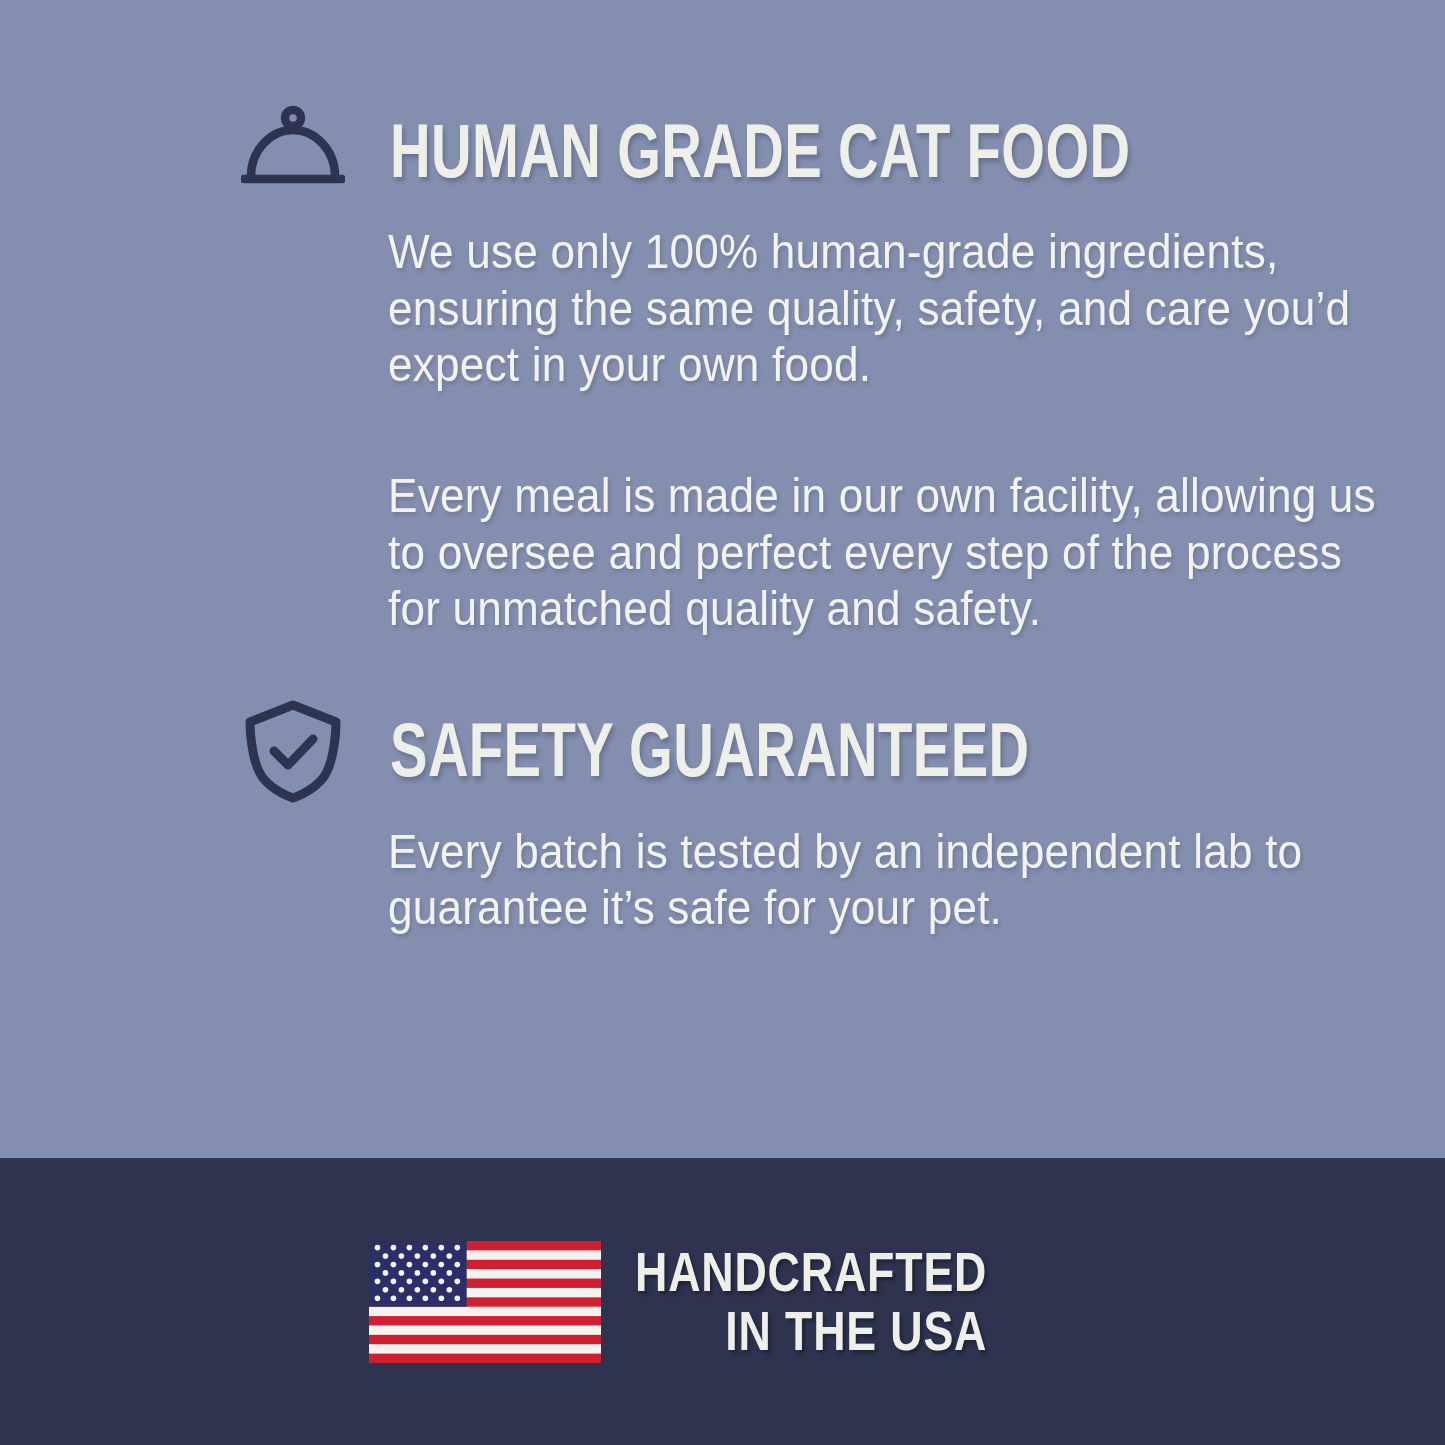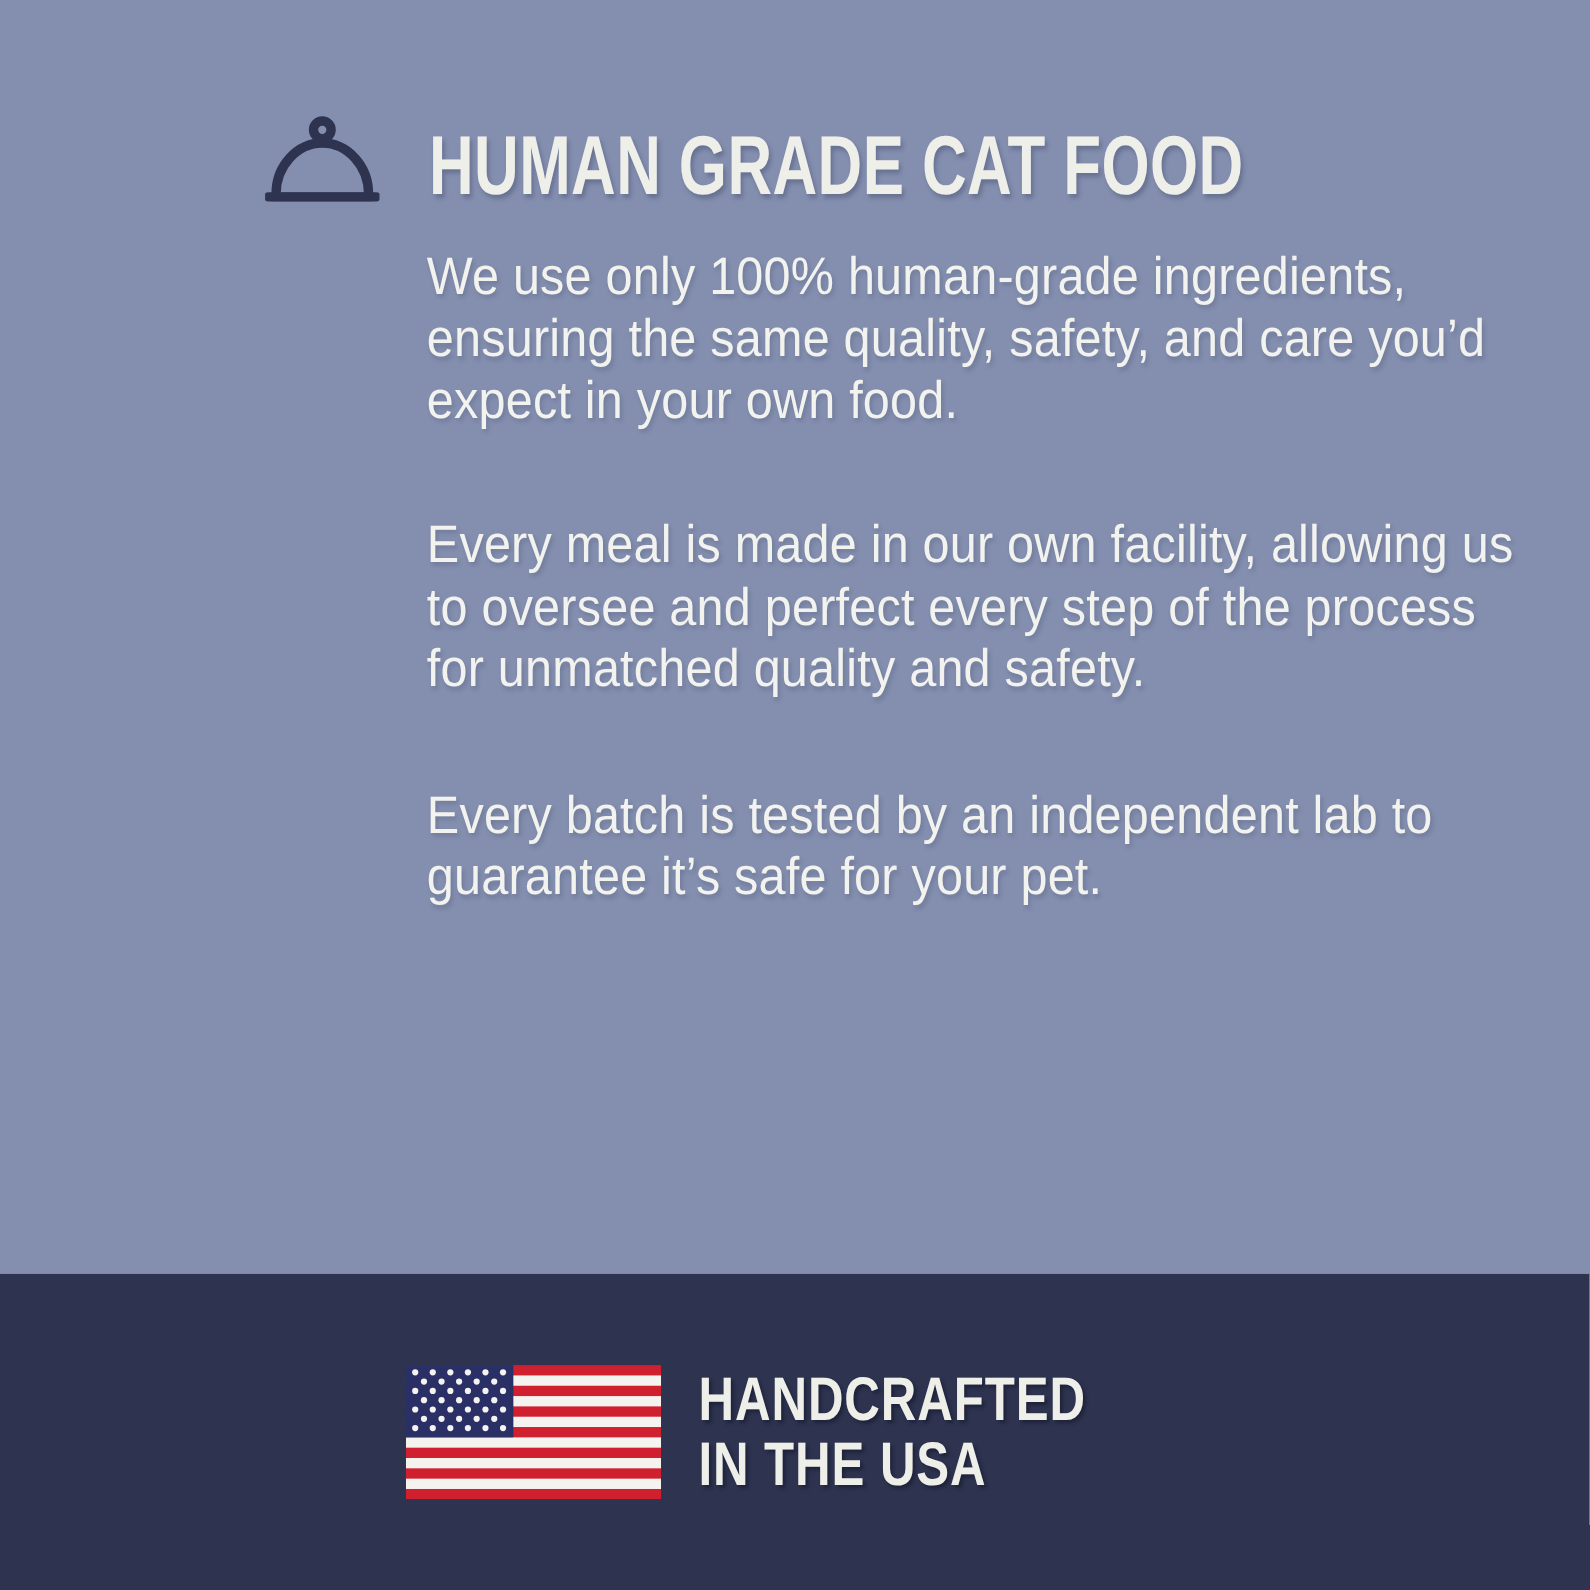--- a/index.html
+++ b/index.html
@@ -88,20 +88,21 @@
   .gap-2 { height: 58px; }
 
   
   .footer {
     flex: 1 1 auto;
     background: #2e3450;
     display: flex;
     align-items: center;
     justify-content: center;
     gap: 34px;
+    text-align: right;
   }
 
   .flag {
     width: 232px;
     height: 122px;
     flex: 0 0 auto;
     display: block;
   }
 
   .footer-text {
@@ -149,20 +150,29 @@
       <div class="feature-body">
         <span class="ln">Every meal is made in our own facility, allowing us</span>
         <span class="ln">to oversee and perfect every step of the process</span>
         <span class="ln">for unmatched quality and safety.</span>
       </div>
     </div>
 
     <div class="gap-2"></div>
 
     <div class="feature-block">
+      <div class="feature-head">
+        <span class="feature-icon">
+          <svg width="100" height="104" viewBox="0 0 100 104" fill="none" stroke="#2e3450" stroke-width="9" stroke-linecap="round" stroke-linejoin="round">
+            <path d="M50 6 L93 23 C93 23 93 62 80 79 C69 93 50 99 50 99 C50 99 31 93 20 79 C7 62 7 23 7 23 Z"></path>
+            <path d="M31 52 L45 66 L70 40"></path>
+          </svg>
+        </span>
+        <span class="feature-title">SAFETY GUARANTEED</span>
+      </div>
       <div class="feature-body">
         <span class="ln">Every batch is tested by an independent lab to</span>
         <span class="ln">guarantee it’s safe for your pet.</span>
       </div>
     </div>
 
   </div>
 
   <div class="footer">
     <span class="flag">

